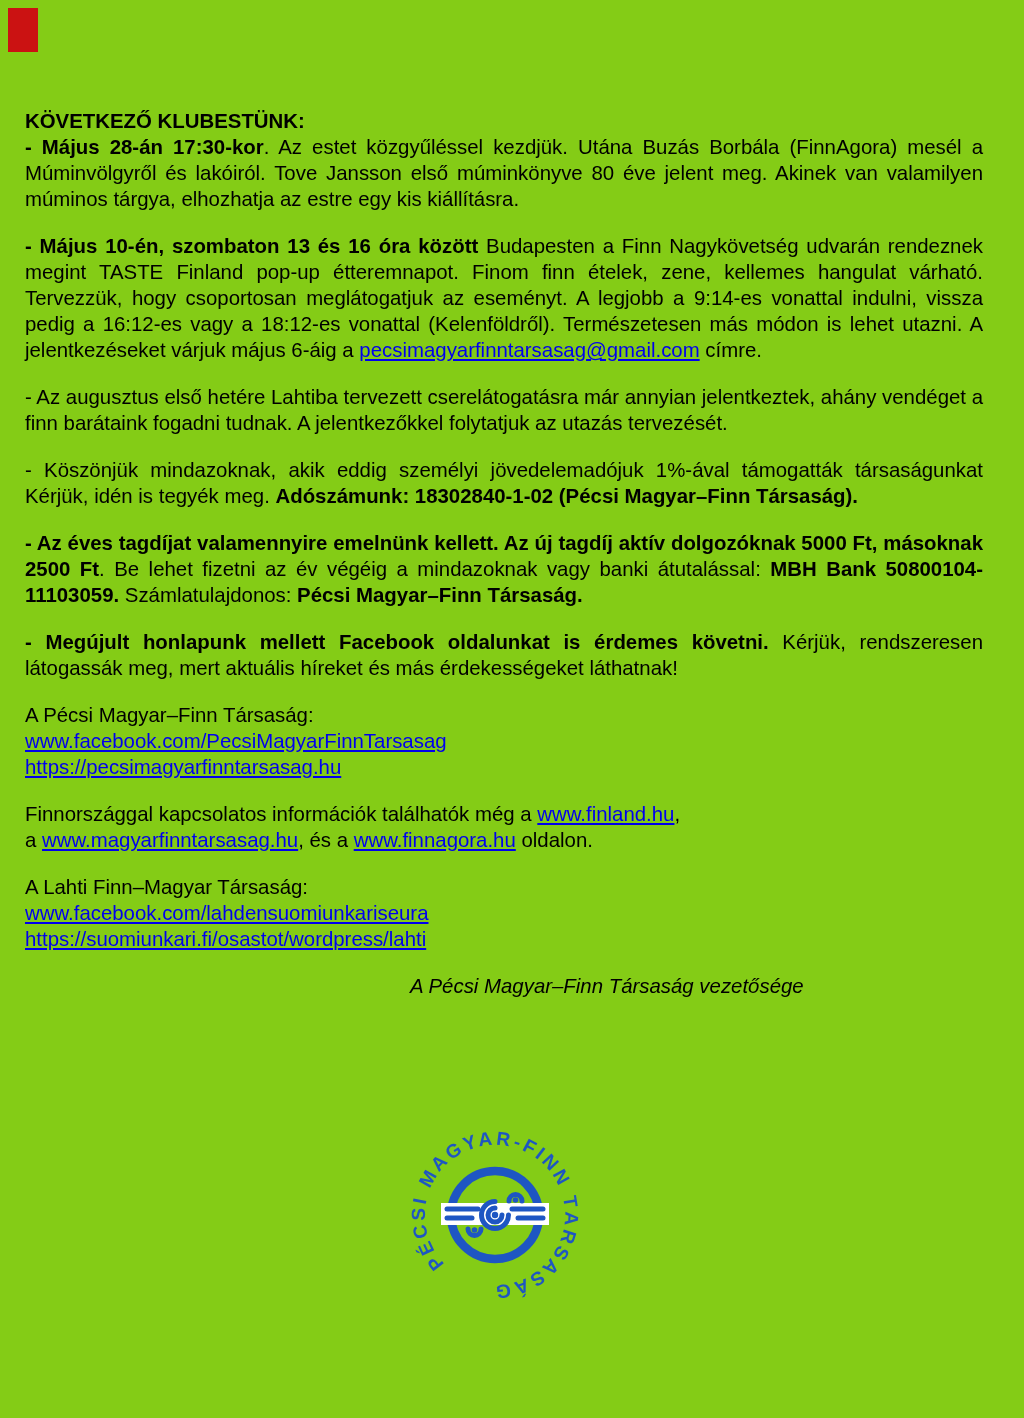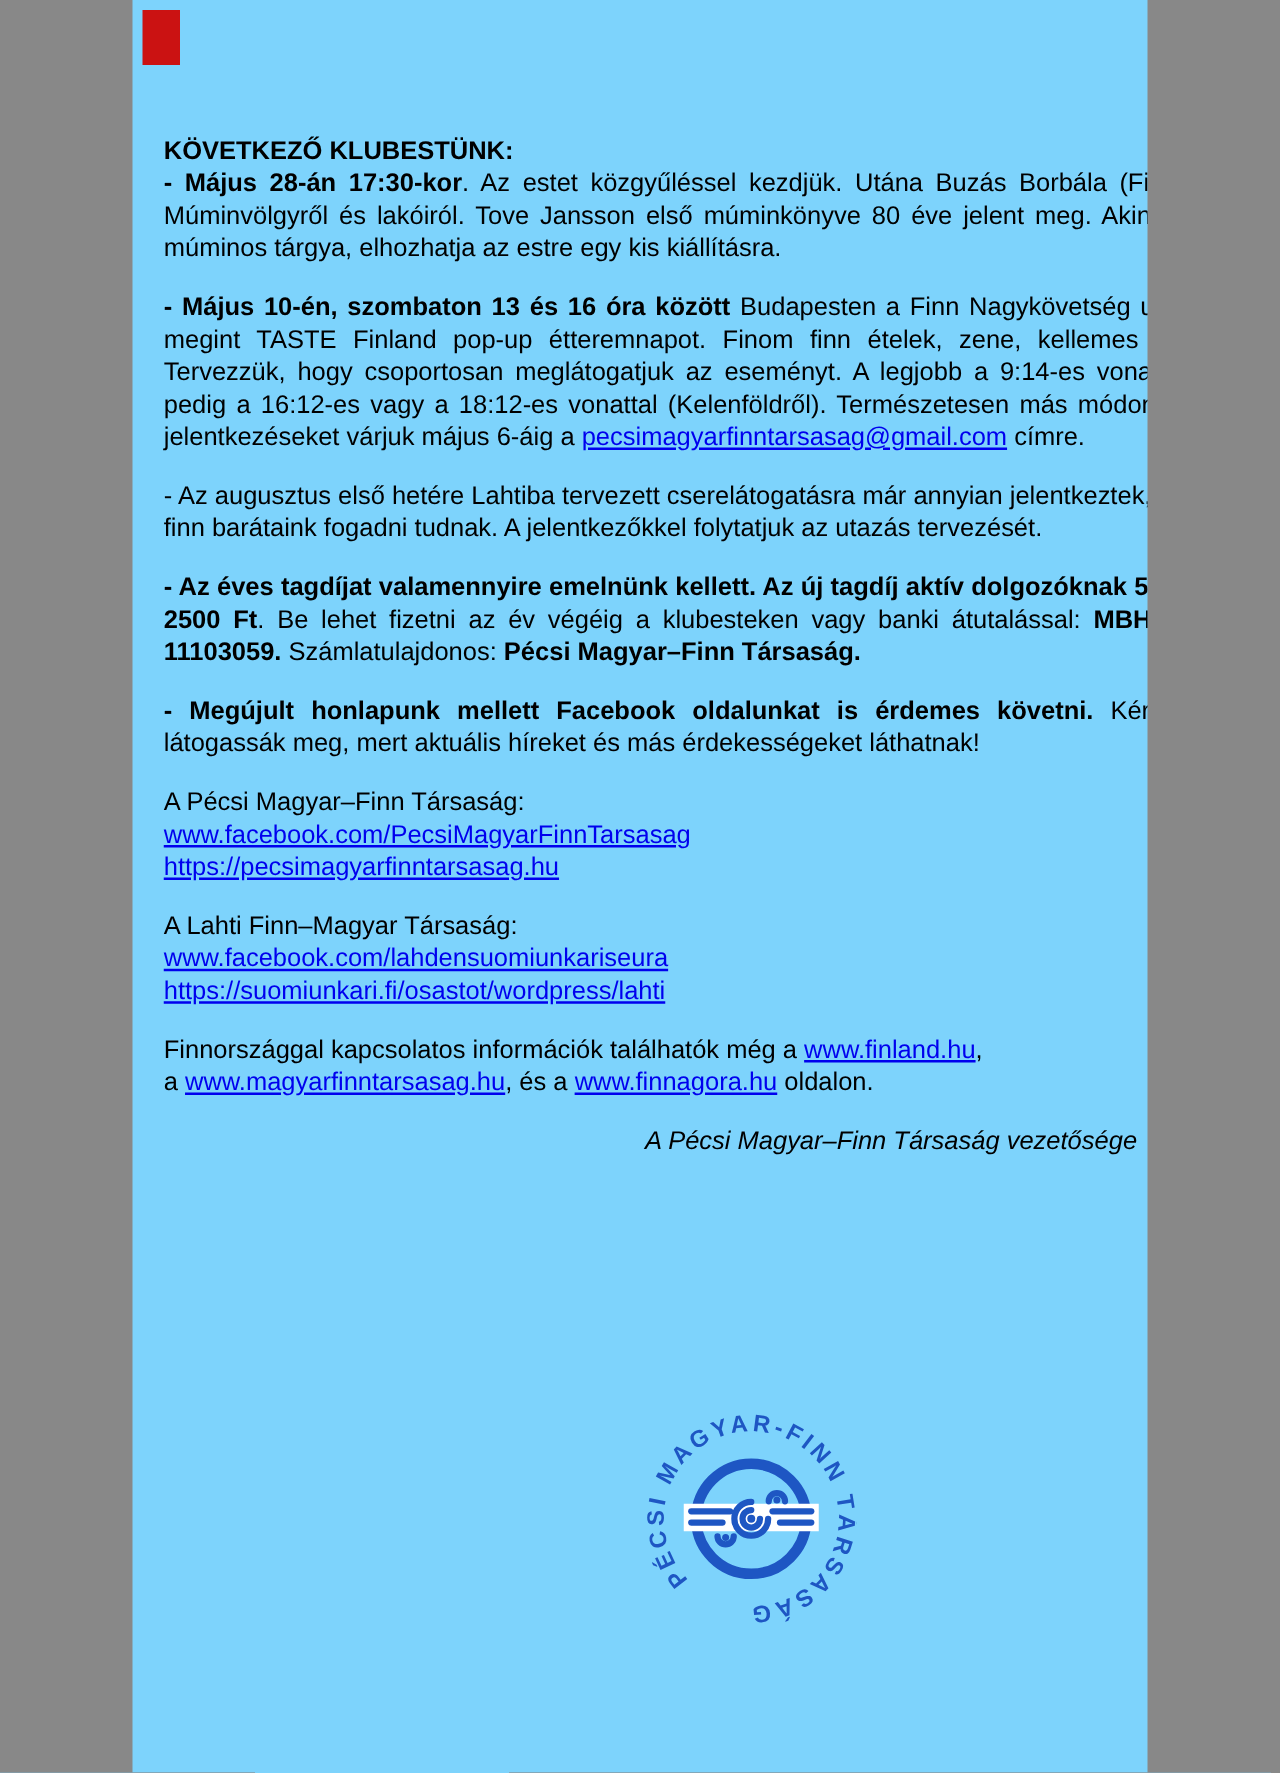--- a/index.html
+++ b/index.html
@@ -1,17 +1,17 @@
 <!DOCTYPE html>
 <html lang="hu" style="--link-blue: #0000EE; --pmf-blue: #1E56C3; --nea-green: #55B948; --nea-text: #1A1A18; --arms-red: #CE2939; --arms-green: #4A7A43; --arms-gold: #D4A22B; --bg-red: #C42F3D; --bg-green: #3F9B49; --gray-text: #4B4B55; --corner-red: #CB1212;"><head>
 <meta charset="utf-8">
 <style>
   html,body{margin:0;padding:0;background:#888;}
   .page{
-    position:relative;width:812px;height:1418px;background:#7dd3fc;
+    position:relative;width:1024px;height:1418px;background:#84cc16;
     font-family:"Liberation Sans","DejaVu Sans",sans-serif;
     color:#000;overflow:hidden;margin:0 auto;
   }
   .corner-mark{position:absolute;left:8px;top:8px;width:30px;height:44px;background:var(--corner-red,#cb1212);}
   .content{position:absolute;left:25px;top:108px;width:975px;font-size:20.4px;line-height:26px;}
   .content h2{font-size:20.4px;line-height:26px;margin:0;font-weight:bold;}
   .content p{margin:0 17px 21px 0;}
   .just{text-align:justify;}
   .b{font-weight:bold;}
   a.link{color:var(--link-blue,#0000EE);text-decoration:underline;cursor:pointer;}
@@ -34,38 +34,39 @@
   <div class="corner-mark"></div>
 
   <div class="content">
     <h2>KÖVETKEZŐ KLUBESTÜNK:</h2>
     <p class="just"><span class="b">- Május 28-án 17:30-kor</span><span>. Az estet közgyűléssel kezdjük. Utána Buzás Borbála (FinnAgora) mesél a Múminvölgyről és lakóiról. Tove Jansson első múminkönyve 80 éve jelent meg. Akinek van valamilyen múminos tárgya, elhozhatja az estre egy kis kiállításra.</span></p>
 
     <p class="just"><span class="b">- Május 10-én, szombaton 13 és 16 óra között </span><span>Budapesten a Finn Nagykövetség udvarán rendeznek megint TASTE Finland pop-up étteremnapot. Finom finn ételek, zene, kellemes hangulat várható. Tervezzük, hogy csoportosan meglátogatjuk az eseményt. A legjobb a 9:14-es vonattal indulni, vissza pedig a 16:12-es vagy a 18:12-es vonattal (Kelenföldről). Természetesen más módon is lehet utazni. A jelentkezéseket várjuk május 6-áig a </span><a class="link" href="#">pecsimagyarfinntarsasag@gmail.com</a><span> címre.</span></p>
 
     <p class="just"><span>- Az augusztus első hetére Lahtiba tervezett cserelátogatásra már annyian jelentkeztek, ahány vendéget a finn barátaink fogadni tudnak. A jelentkezőkkel folytatjuk az utazás tervezését.</span></p>
 
+    <p class="just"><span>- Köszönjük mindazoknak, akik eddig személyi jövedelemadójuk 1%-ával támogatták társaságunkat Kérjük, idén is tegyék meg. </span><span class="b">Adószámunk: 18302840-1-02 (Pécsi Magyar–Finn Társaság).</span></p>
 
-    <p class="just"><span class="b">- Az éves tagdíjat valamennyire emelnünk kellett. Az új tagdíj aktív dolgozóknak 5000 Ft, másoknak 2500 Ft</span><span>. Be lehet fizetni az év végéig a klubesteken vagy banki átutalással: </span><span class="b">MBH Bank 50800104-11103059.</span><span> Számlatulajdonos: </span><span class="b">Pécsi Magyar–Finn Társaság.</span></p>
+    <p class="just"><span class="b">- Az éves tagdíjat valamennyire emelnünk kellett. Az új tagdíj aktív dolgozóknak 5000 Ft, másoknak 2500 Ft</span><span>. Be lehet fizetni az év végéig a mindazoknak vagy banki átutalással: </span><span class="b">MBH Bank 50800104-11103059.</span><span> Számlatulajdonos: </span><span class="b">Pécsi Magyar–Finn Társaság.</span></p>
 
     <p class="just"><span class="b">- Megújult honlapunk mellett Facebook oldalunkat is érdemes követni.</span><span> Kérjük, rendszeresen látogassák meg, mert aktuális híreket és más érdekességeket láthatnak!</span></p>
 
     <p class="links-para">
       <span class="lb-heading">A Pécsi Magyar–Finn Társaság:</span>
       <a class="link" href="#">www.facebook.com/PecsiMagyarFinnTarsasag</a><br>
       <a class="link" href="#">https://pecsimagyarfinntarsasag.hu</a>
     </p>
 
+    <p class="links-para"><span>Finnországgal kapcsolatos információk találhatók még a </span><a class="link" href="#">www.finland.hu</a><span>,</span><br><span>a </span><a class="link" href="#">www.magyarfinntarsasag.hu</a><span>, és a </span><a class="link" href="#">www.finnagora.hu</a><span> oldalon.</span></p>
+
     <p class="links-para">
       <span class="lb-heading">A Lahti Finn–Magyar Társaság:</span>
       <a class="link" href="#">www.facebook.com/lahdensuomiunkariseura</a><br>
       <a class="link" href="#">https://suomiunkari.fi/osastot/wordpress/lahti</a>
     </p>
-
-    <p class="links-para"><span>Finnországgal kapcsolatos információk találhatók még a </span><a class="link" href="#">www.finland.hu</a><span>,</span><br><span>a </span><a class="link" href="#">www.magyarfinntarsasag.hu</a><span>, és a </span><a class="link" href="#">www.finnagora.hu</a><span> oldalon.</span></p>
 
     <div class="signature">A Pécsi Magyar–Finn Társaság vezetősége</div>
   </div>
 
   <div class="pmf-logo">
     <svg width="168" height="168" viewBox="0 0 168 168">
       <defs>
         <path id="pmfCircle" d="M 34.5,133.5 A 70,70 0 1 1 133.5,133.5 A 70,70 0 0 1 34.5,133.5" fill="none"></path>
       </defs>
       <text class="pmf-circle-text"><textPath href="#pmfCircle" startOffset="1">PÉCSI MAGYAR-FINN TÁRSASÁG</textPath></text>

